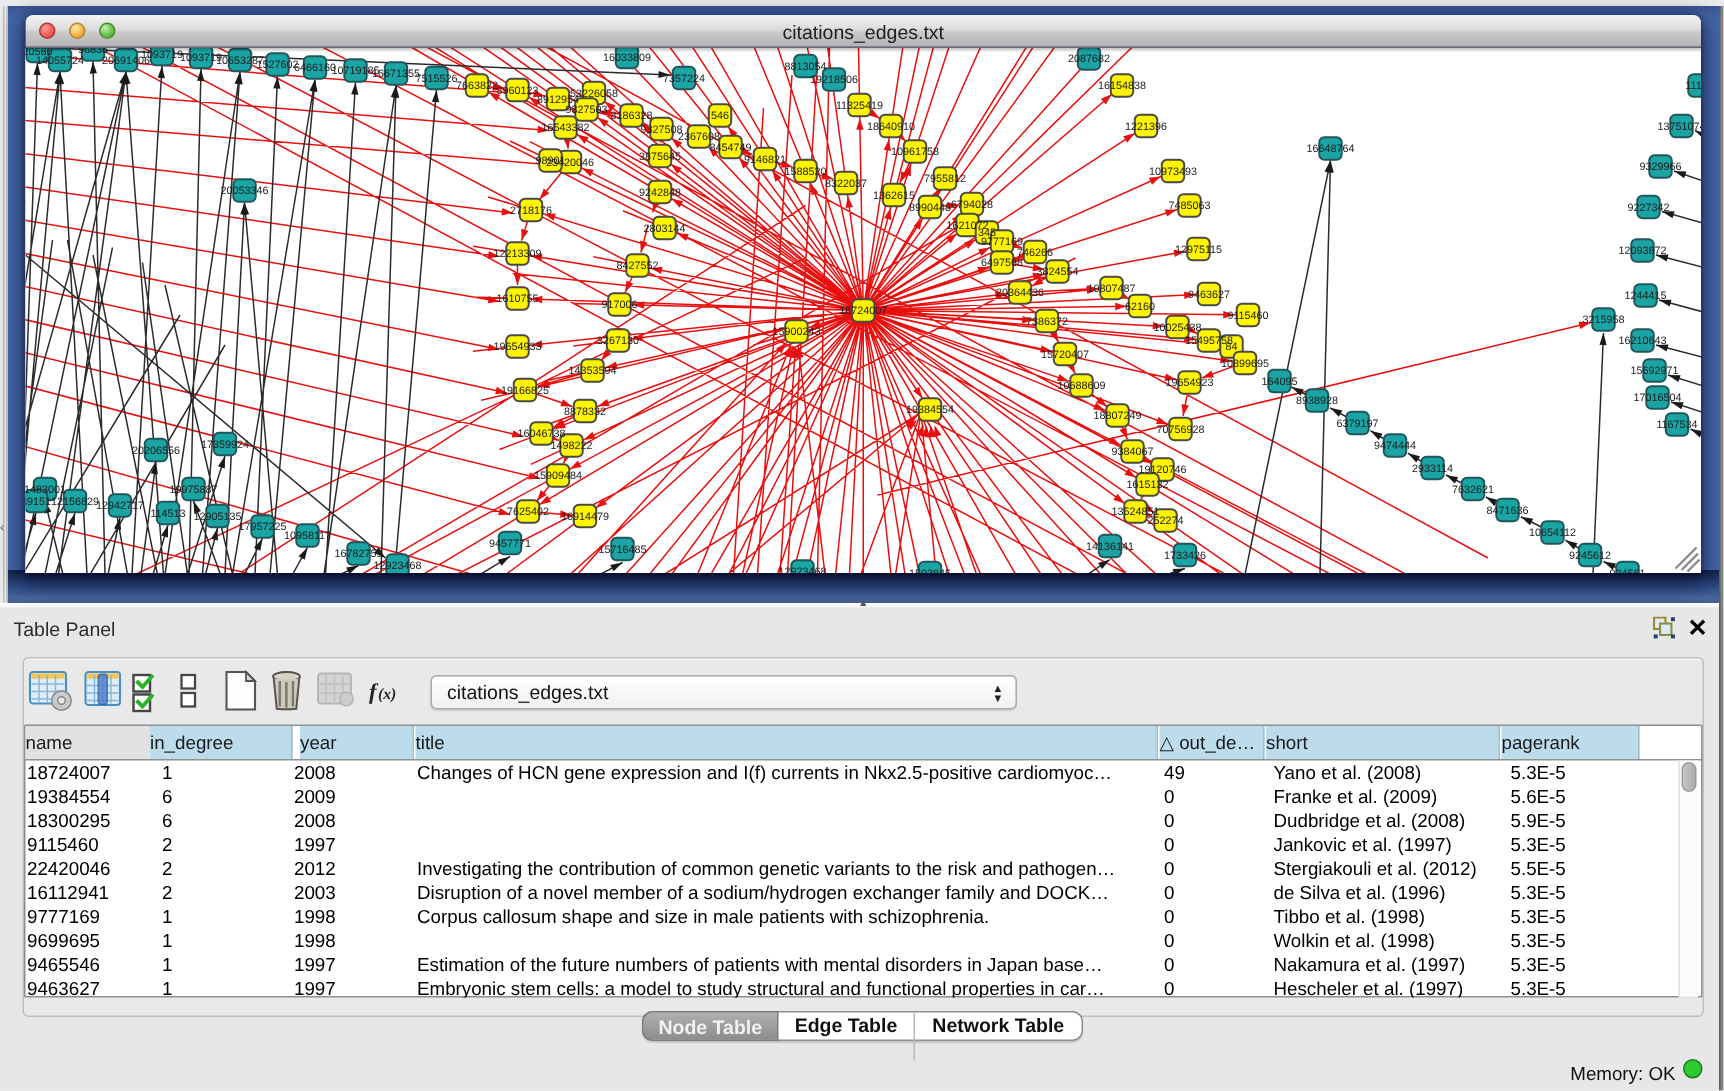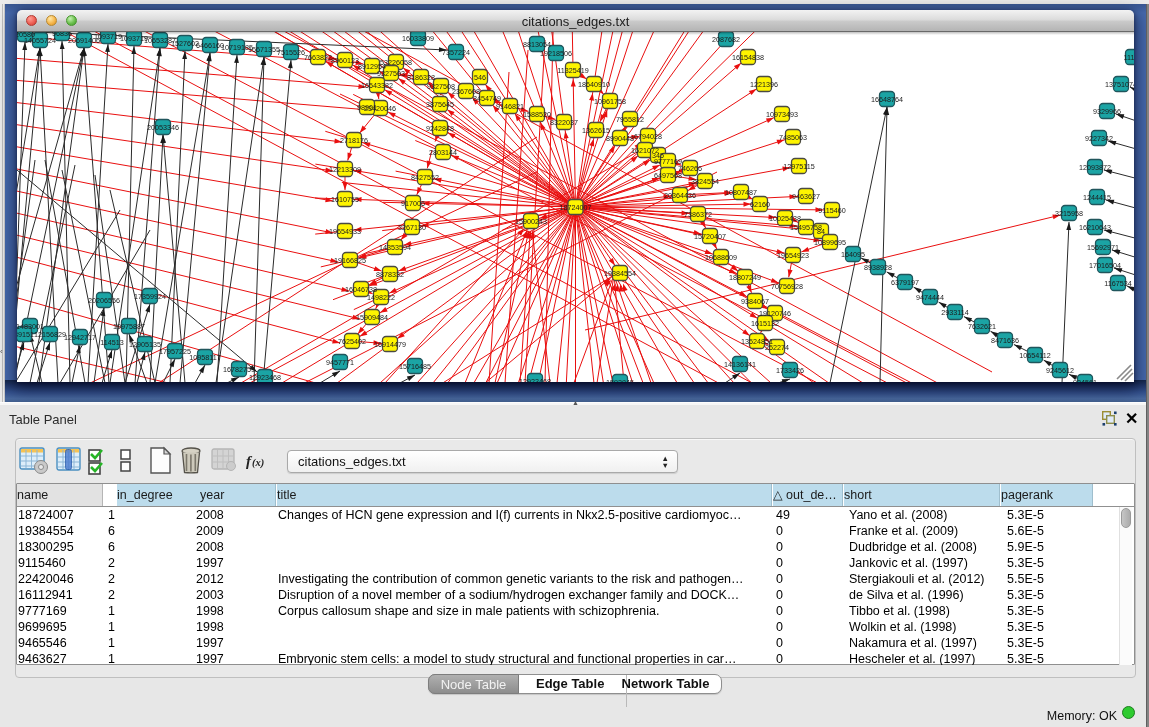--- a/index.html
+++ b/index.html
@@ -42,22 +42,22 @@
 .hc{position:absolute;top:484px;height:22px;background:#bcdcec;border-right:1px solid #9fbecd;font-size:12.5px;color:#1b1b1b;text-align:left;line-height:22px}
 #hdrline{left:16px;top:506px;width:1119px;height:1px;background:#909090}
 .row span{position:absolute;top:0;font-size:12.5px;color:#000;white-space:nowrap;overflow:hidden}
 .row{position:absolute;left:0;width:1119px;height:16px;line-height:16px}
 #rowclip{left:0;top:507px;width:1135px;height:158px;overflow:hidden}
 
 #sbtrack{left:1119px;top:507px;width:13px;height:158px;background:#fbfbfb;border-left:1px solid #e0e0e0}
 #sbthumb{left:1120.5px;top:508px;width:10px;height:20px;border-radius:5px;background:linear-gradient(90deg,#c6c6c6,#ababab);border:1px solid #9a9a9a}
 
 #tabs{left:428px;top:674px;width:294px;height:20px;border:1px solid #8f8f8f;border-radius:7px;background:#fff;box-shadow:0 1px 1px rgba(0,0,0,.15)}
-#tab1{left:428px;top:674px;width:91px;height:20px;border-radius:7px 0 0 7px;background:linear-gradient(180deg,#b0b0b0,#8d8d8d);border:1px solid #7d7d7d;color:#f2f2f2;font-size:13px;font-weight:normal;text-align:center;line-height:19px}
-#tab2{left:536px;top:675px;width:91px;height:32px;color:#111;font-size:13px;font-weight:bold;text-align:left;line-height:18px;border-right:1px solid #b9b9b9}
+#tab1{left:428px;top:674px;width:91px;height:20px;border-radius:7px 0 0 7px;background:linear-gradient(180deg,#b0b0b0,#8d8d8d);border:1px solid #7d7d7d;color:#f2f2f2;font-size:13px;font-weight:bold;text-align:center;line-height:19px}
+#tab2{left:519px;top:675px;width:91px;height:32px;color:#111;font-size:13px;font-weight:bold;text-align:center;line-height:18px;border-right:1px solid #b9b9b9}
 #tab3{left:610px;top:675px;width:111px;height:18px;color:#111;font-size:13px;font-weight:bold;text-align:center;line-height:18px}
 #memory{left:1022px;top:709px;width:95px;text-align:right;font-size:12.5px;color:#111}
 #memdot{left:1122px;top:706px;width:13px;height:13px;border-radius:50%;background:#2ecb30;border:1.5px solid #1e7c20}
 
 #fl-ic{left:1102px;top:411px;width:15px;height:15px}
 #x-ic{left:1125px;top:409px;font-size:16px;font-weight:bold;color:#000}
 </style></head><body>
 <div class="abs" id="topedge"></div>
 <div class="abs" id="desk"></div>
 <div class="abs" id="deskshade"></div>
@@ -614,21 +614,21 @@
 
 <text x="231" y="22" font-size="15" font-style="italic" font-weight="bold" font-family="Liberation Serif,serif" fill="#222">f</text>
 <text x="237" y="22" font-size="10.5" font-style="italic" font-weight="bold" font-family="Liberation Serif,serif" fill="#222">(x)</text>
 </svg>
 <div class="abs" id="combo">
     <span>citations_edges.txt</span>
     <span class="ar">▲<br>▼</span>
   </div>
 <div class="abs" id="tablewrap"></div>
 <div class="abs hc" style="left:17px;width:86px;background:#e2e2e2;border-right:1px solid #b5b5b5">name</div>
-<div class="abs hc" style="left:117px;width:95px">in_degree</div>
+<div class="abs hc" style="left:100px;width:95px">in_degree</div>
 <div class="abs hc" style="left:200px;width:76px">year</div>
 <div class="abs hc" style="left:277px;width:495px">title</div>
 <div class="abs hc" style="left:773px;width:70px">△ out_de…</div>
 <div class="abs hc" style="left:844px;width:156px">short</div>
 <div class="abs hc" style="left:1001px;width:92px">pagerank</div>
 <div class="abs" id="hdrline"></div>
 <div class="abs" id="rowclip">
     <div class="row" style="top:0px">
       <span style="left:18px">18724007</span>
       <span style="left:108px">1</span>
@@ -694,20 +694,21 @@
       <span style="left:108px">1</span>
       <span style="left:196px">1998</span>
       <span style="left:776px">0</span>
       <span style="left:849px">Wolkin et al. (1998)</span>
       <span style="left:1007px">5.3E‑5</span>
     </div>
 <div class="row" style="top:128px">
       <span style="left:18px">9465546</span>
       <span style="left:108px">1</span>
       <span style="left:196px">1997</span>
+      <span style="left:278px;width:492px">Estimation of the future numbers of patients with mental disorders in Japan base…</span>
       <span style="left:776px">0</span>
       <span style="left:849px">Nakamura et al. (1997)</span>
       <span style="left:1007px">5.3E‑5</span>
     </div>
 <div class="row" style="top:144px">
       <span style="left:18px">9463627</span>
       <span style="left:108px">1</span>
       <span style="left:196px">1997</span>
       <span style="left:278px;width:492px">Embryonic stem cells: a model to study structural and functional properties in car…</span>
       <span style="left:776px">0</span>

